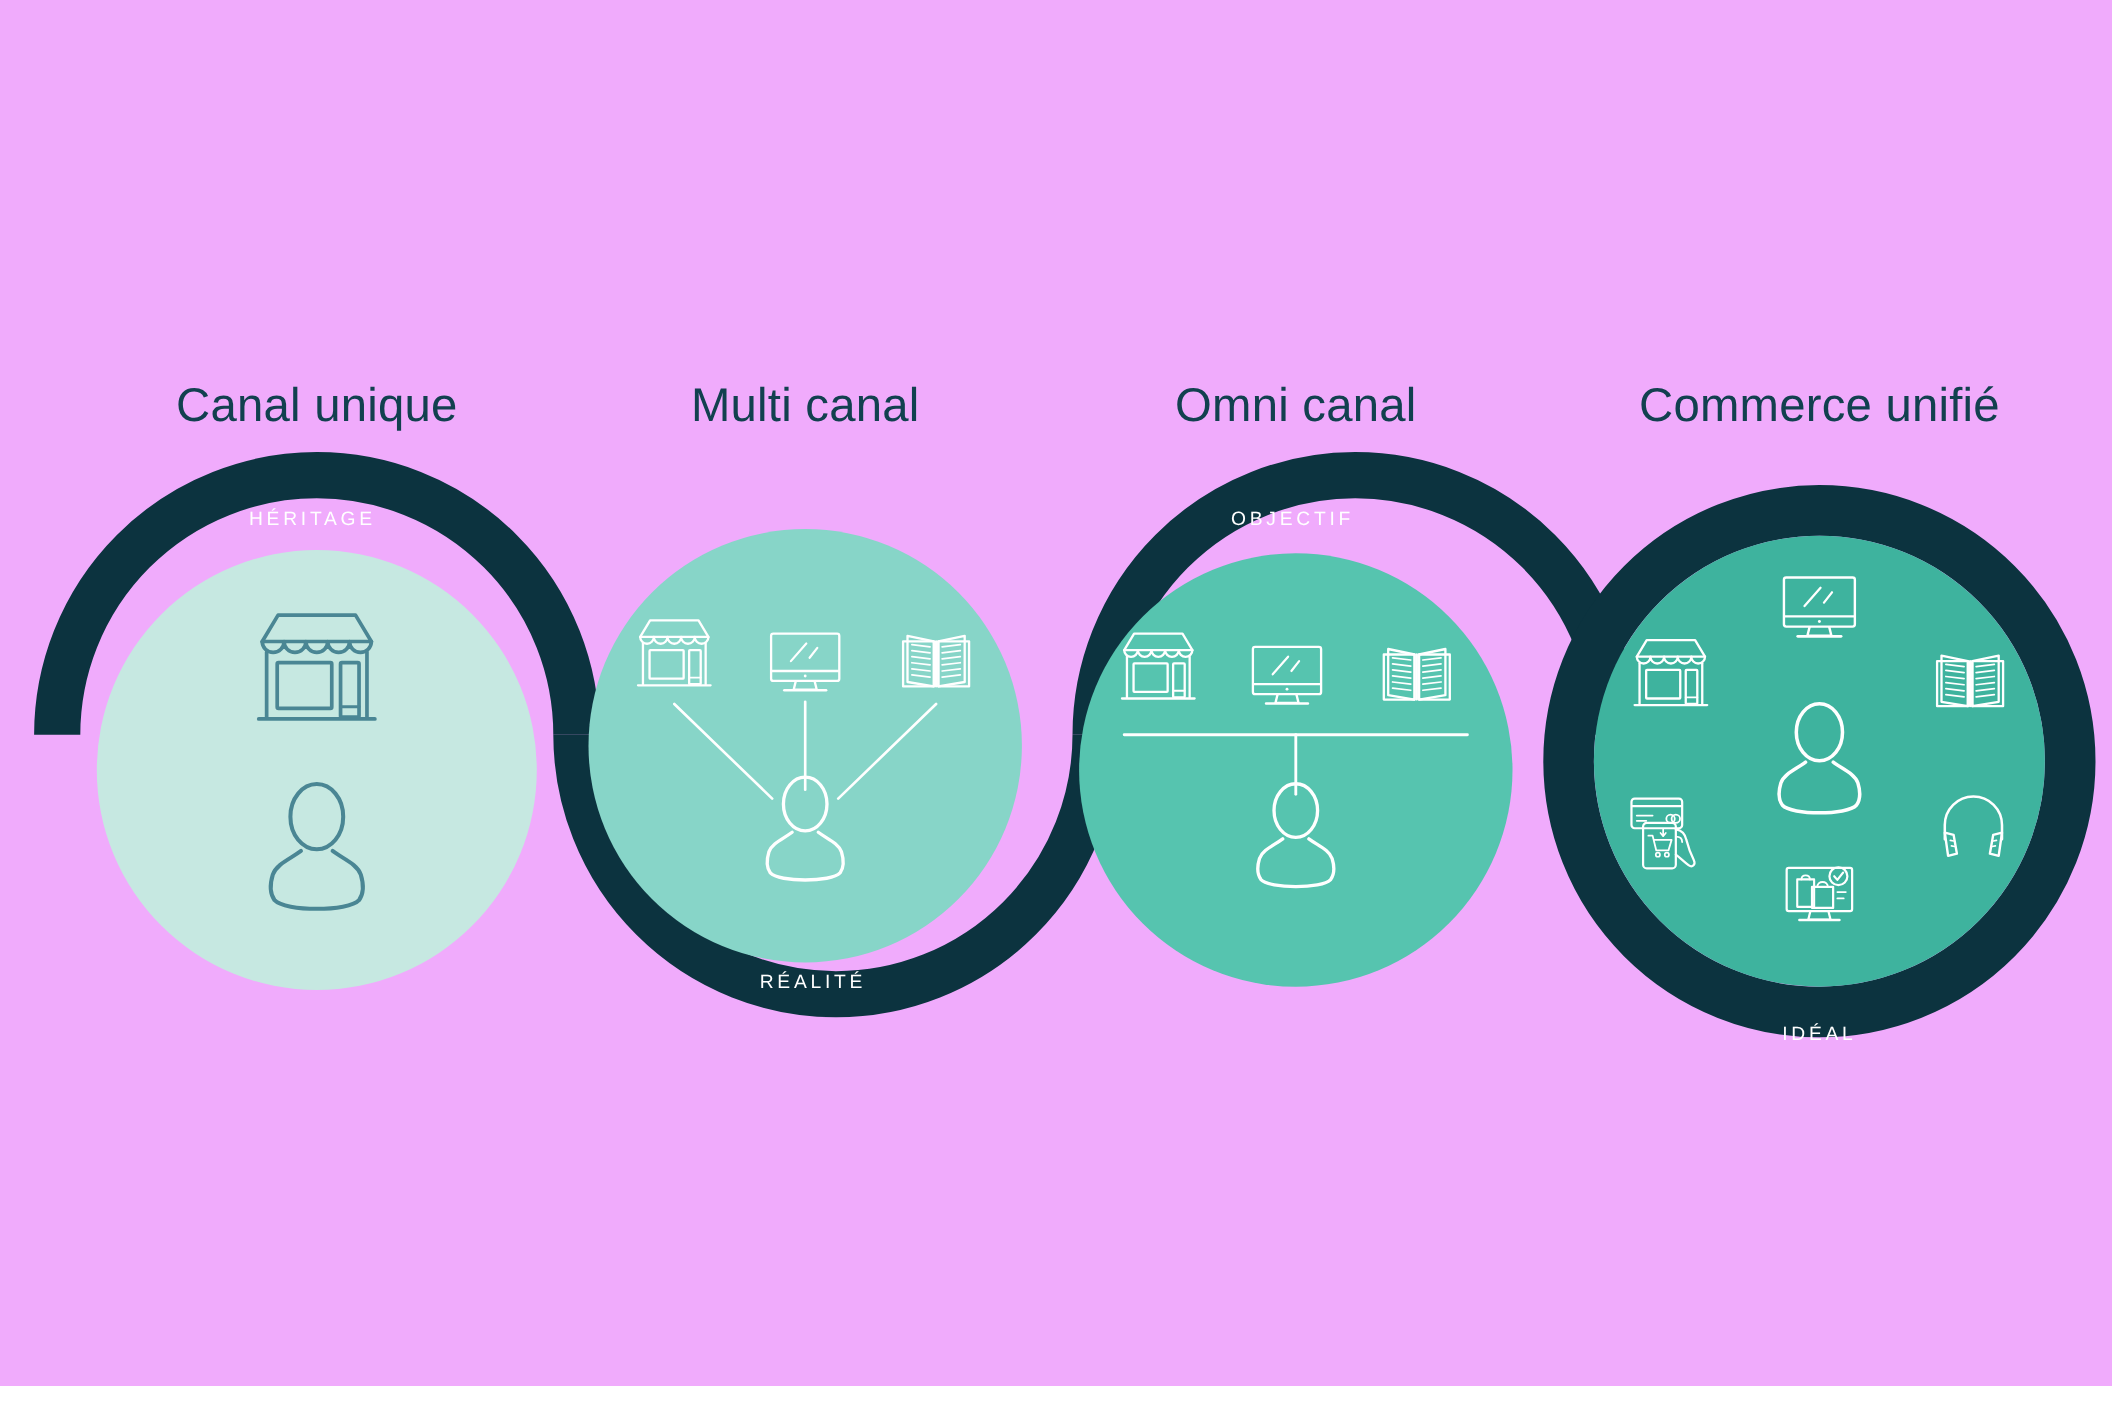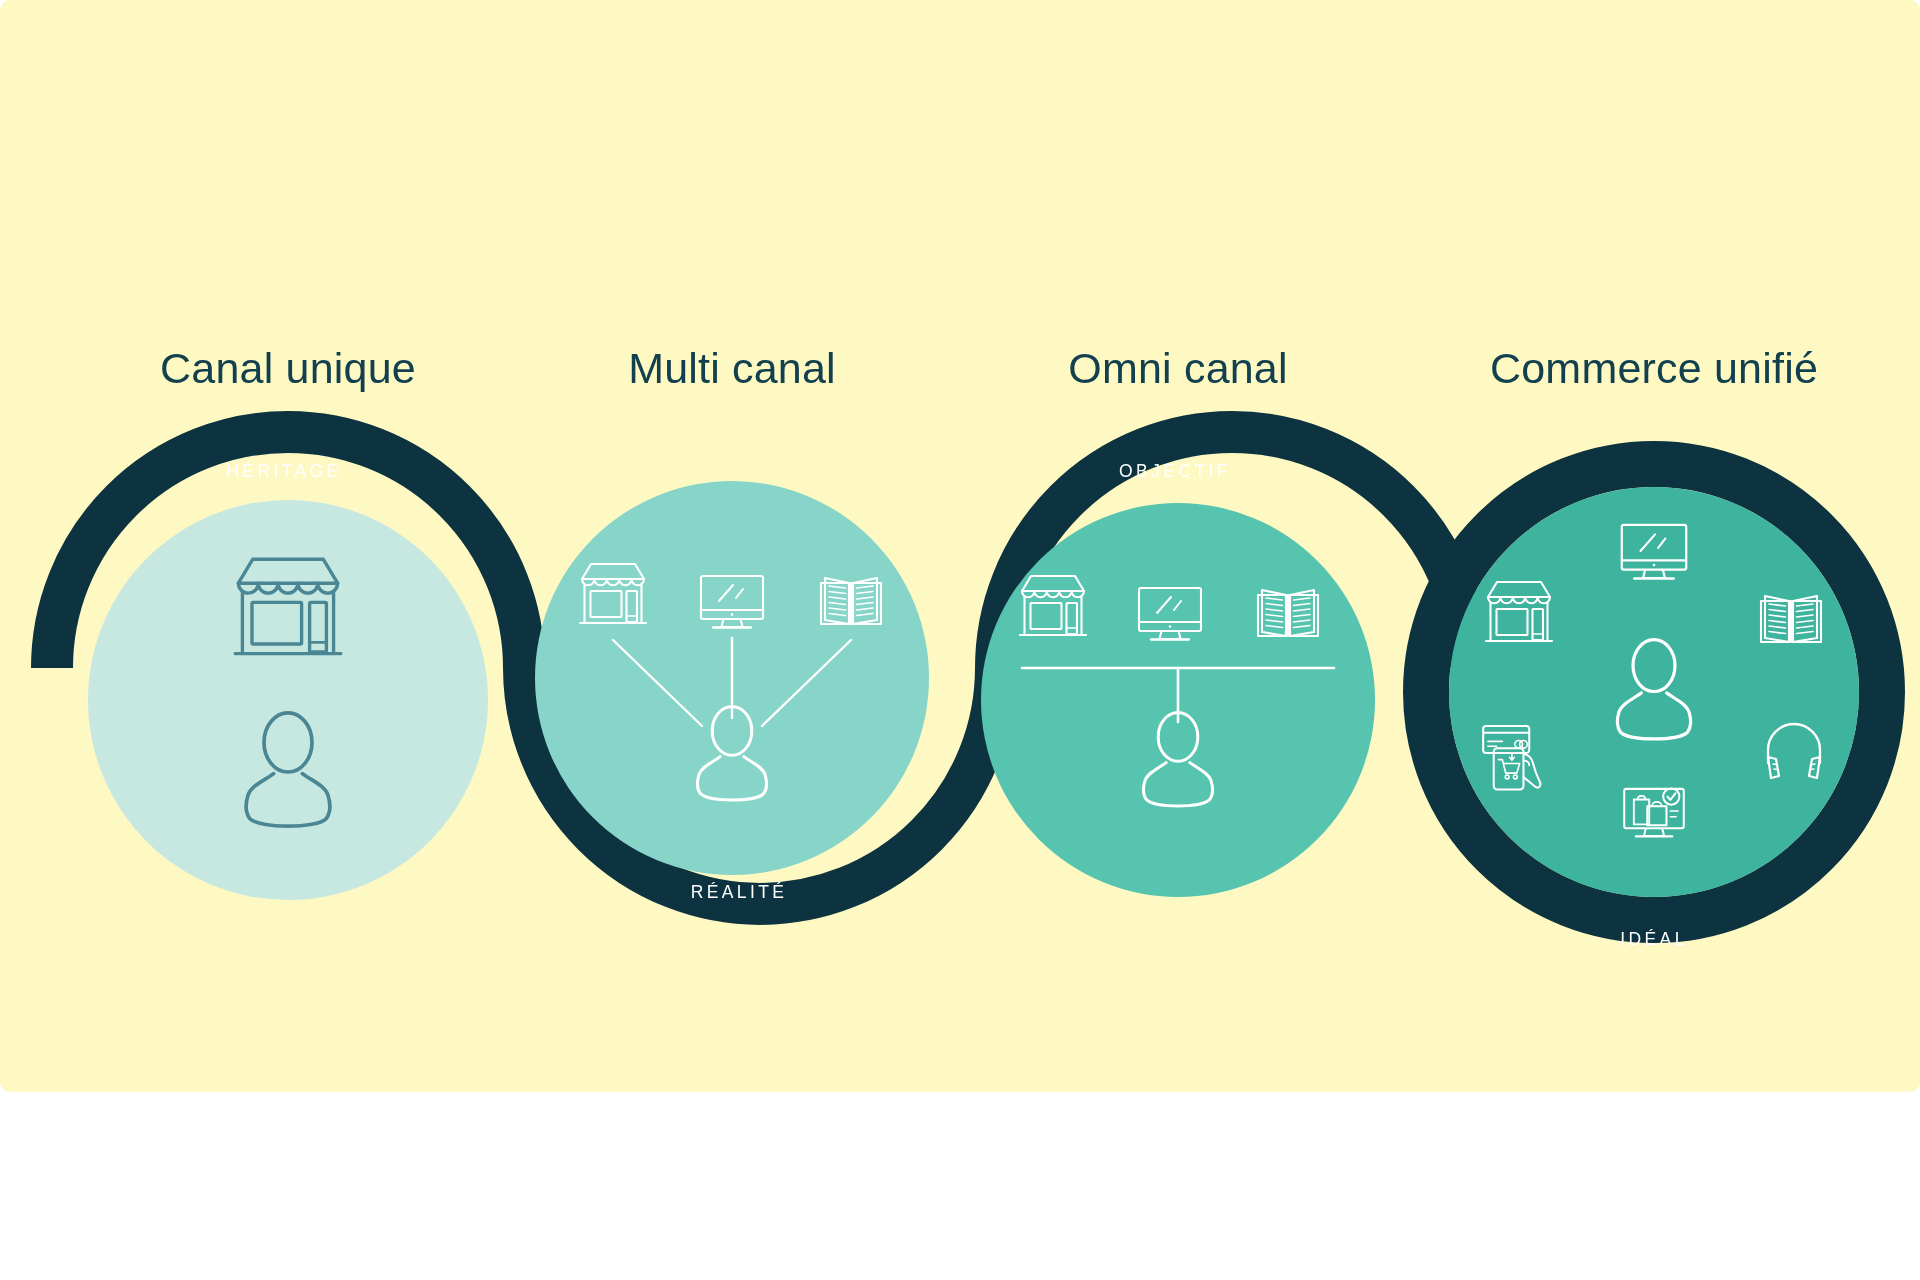--- a/index.html
+++ b/index.html
@@ -10,23 +10,22 @@
   }
   body {
     width: 1920px;
     height: 1280px;
     overflow: hidden;
     font-family: "Liberation Sans", sans-serif;
   }
   #stage {
     position: relative;
     width: 1920px;
-    height: 1092px;
-    background: #fef9c3;
-    border-radius: 10px;
+    height: 1260px;
+    background: #f0abfc;
   }
   #infographic {
     position: absolute;
     left: 0;
     top: 0;
     width: 1920px;
     height: 1280px;
     display: block;
   }
   .stage-title {

